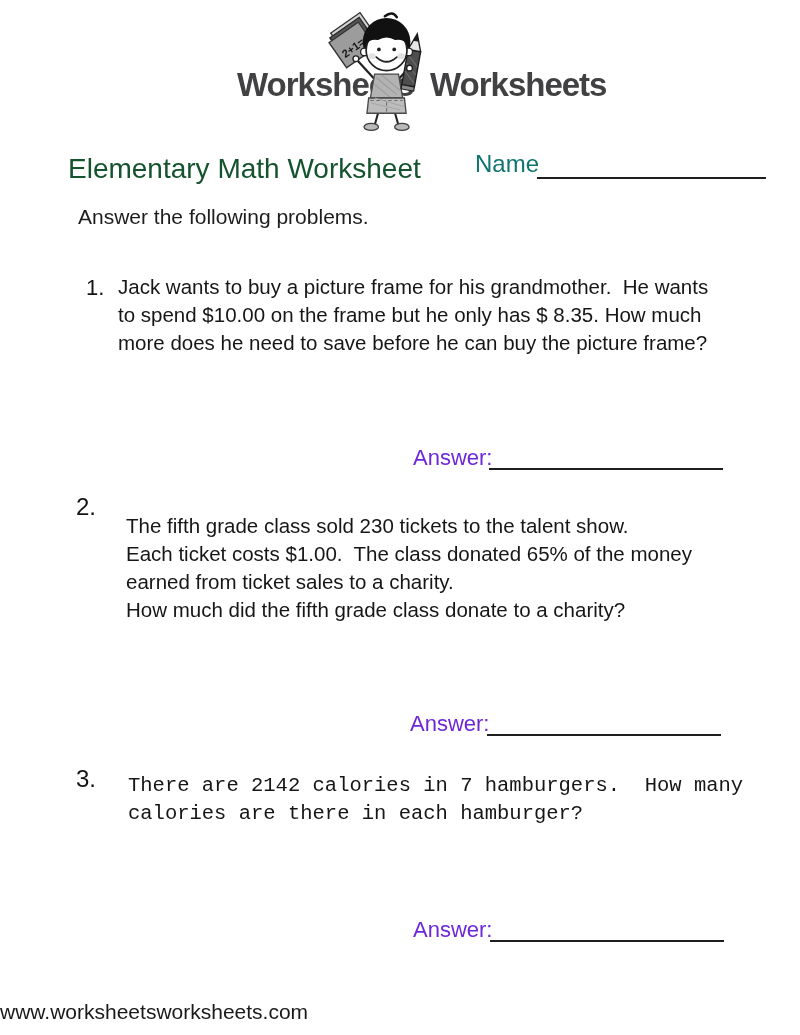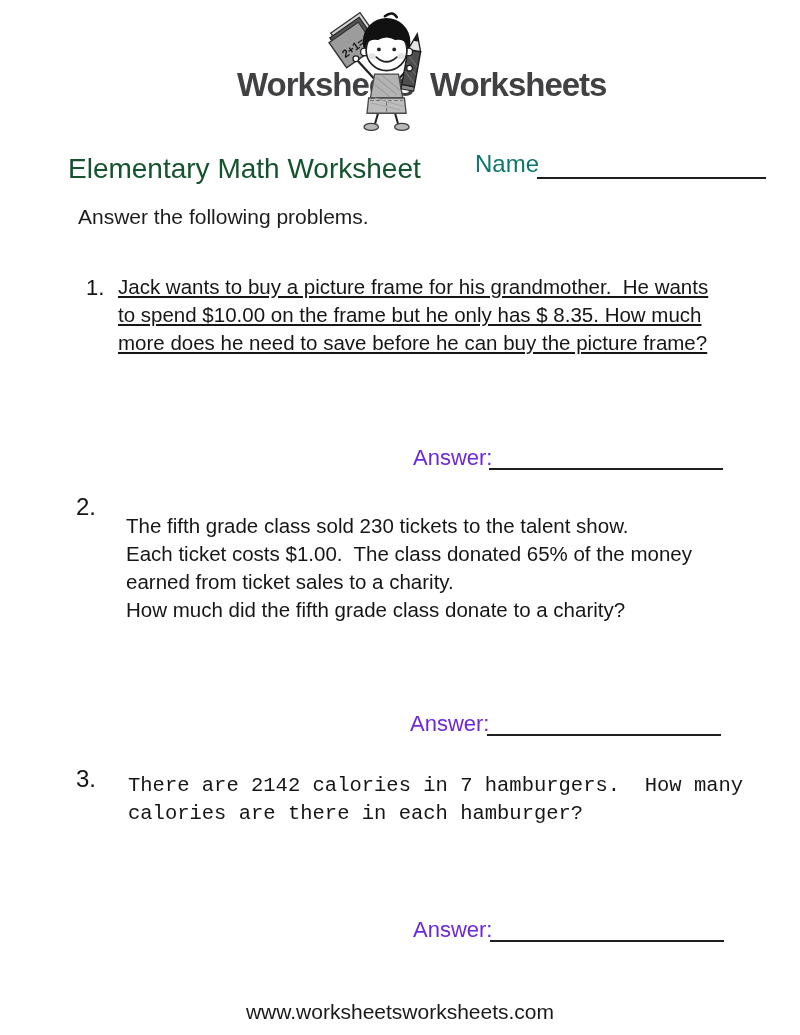--- a/index.html
+++ b/index.html
@@ -36,39 +36,39 @@
   
   .pnum { font-size: 24px; color: #141414; }
   .ptext {
     font-size: 20.5px;
     line-height: 28px;
     white-space: pre-wrap;
     width: 665px;
     color: #161616;
   }
   #p1-num { left: 86px; top: 275px; font-size: 22px; }
-  #p1-text { left: 118px; top: 273px; text-decoration: underline; }
+  #p1-text { left: 118px; top: 273px; }
   #p2-num { left: 76px; top: 493px; }
   #p2-text { left: 126px; top: 512px; }
   #p3-num { left: 76px; top: 765px; }
   #p3-text { left: 128px; top: 772px; font-family: Liberation Mono, monospace; }
 
   .ans-label { font-size: 22px; color: #6d28d9; }
   #a1-label { left: 413px; top: 445px; }
   #a2-label { left: 410px; top: 711px; }
   #a3-label { left: 413px; top: 917px; }
   .ans-line { width: 234px; }
   #a1-line { left: 489px; top: 468px; }
   #a2-line { left: 487px; top: 734px; }
   #a3-line { left: 490px; top: 940px; }
 
   
   #footer {
     left: 0; right: 0; top: 1000px;
-    text-align: center;
+    text-align: left;
     font-size: 21px;
     color: #1a1a1a;
   }
 </style>
 </head>
 <body>
 
 <div class="abs logo-text" id="logo-left">Worksheets</div>
 <div class="abs logo-text" id="logo-right">Worksheets</div>
 

